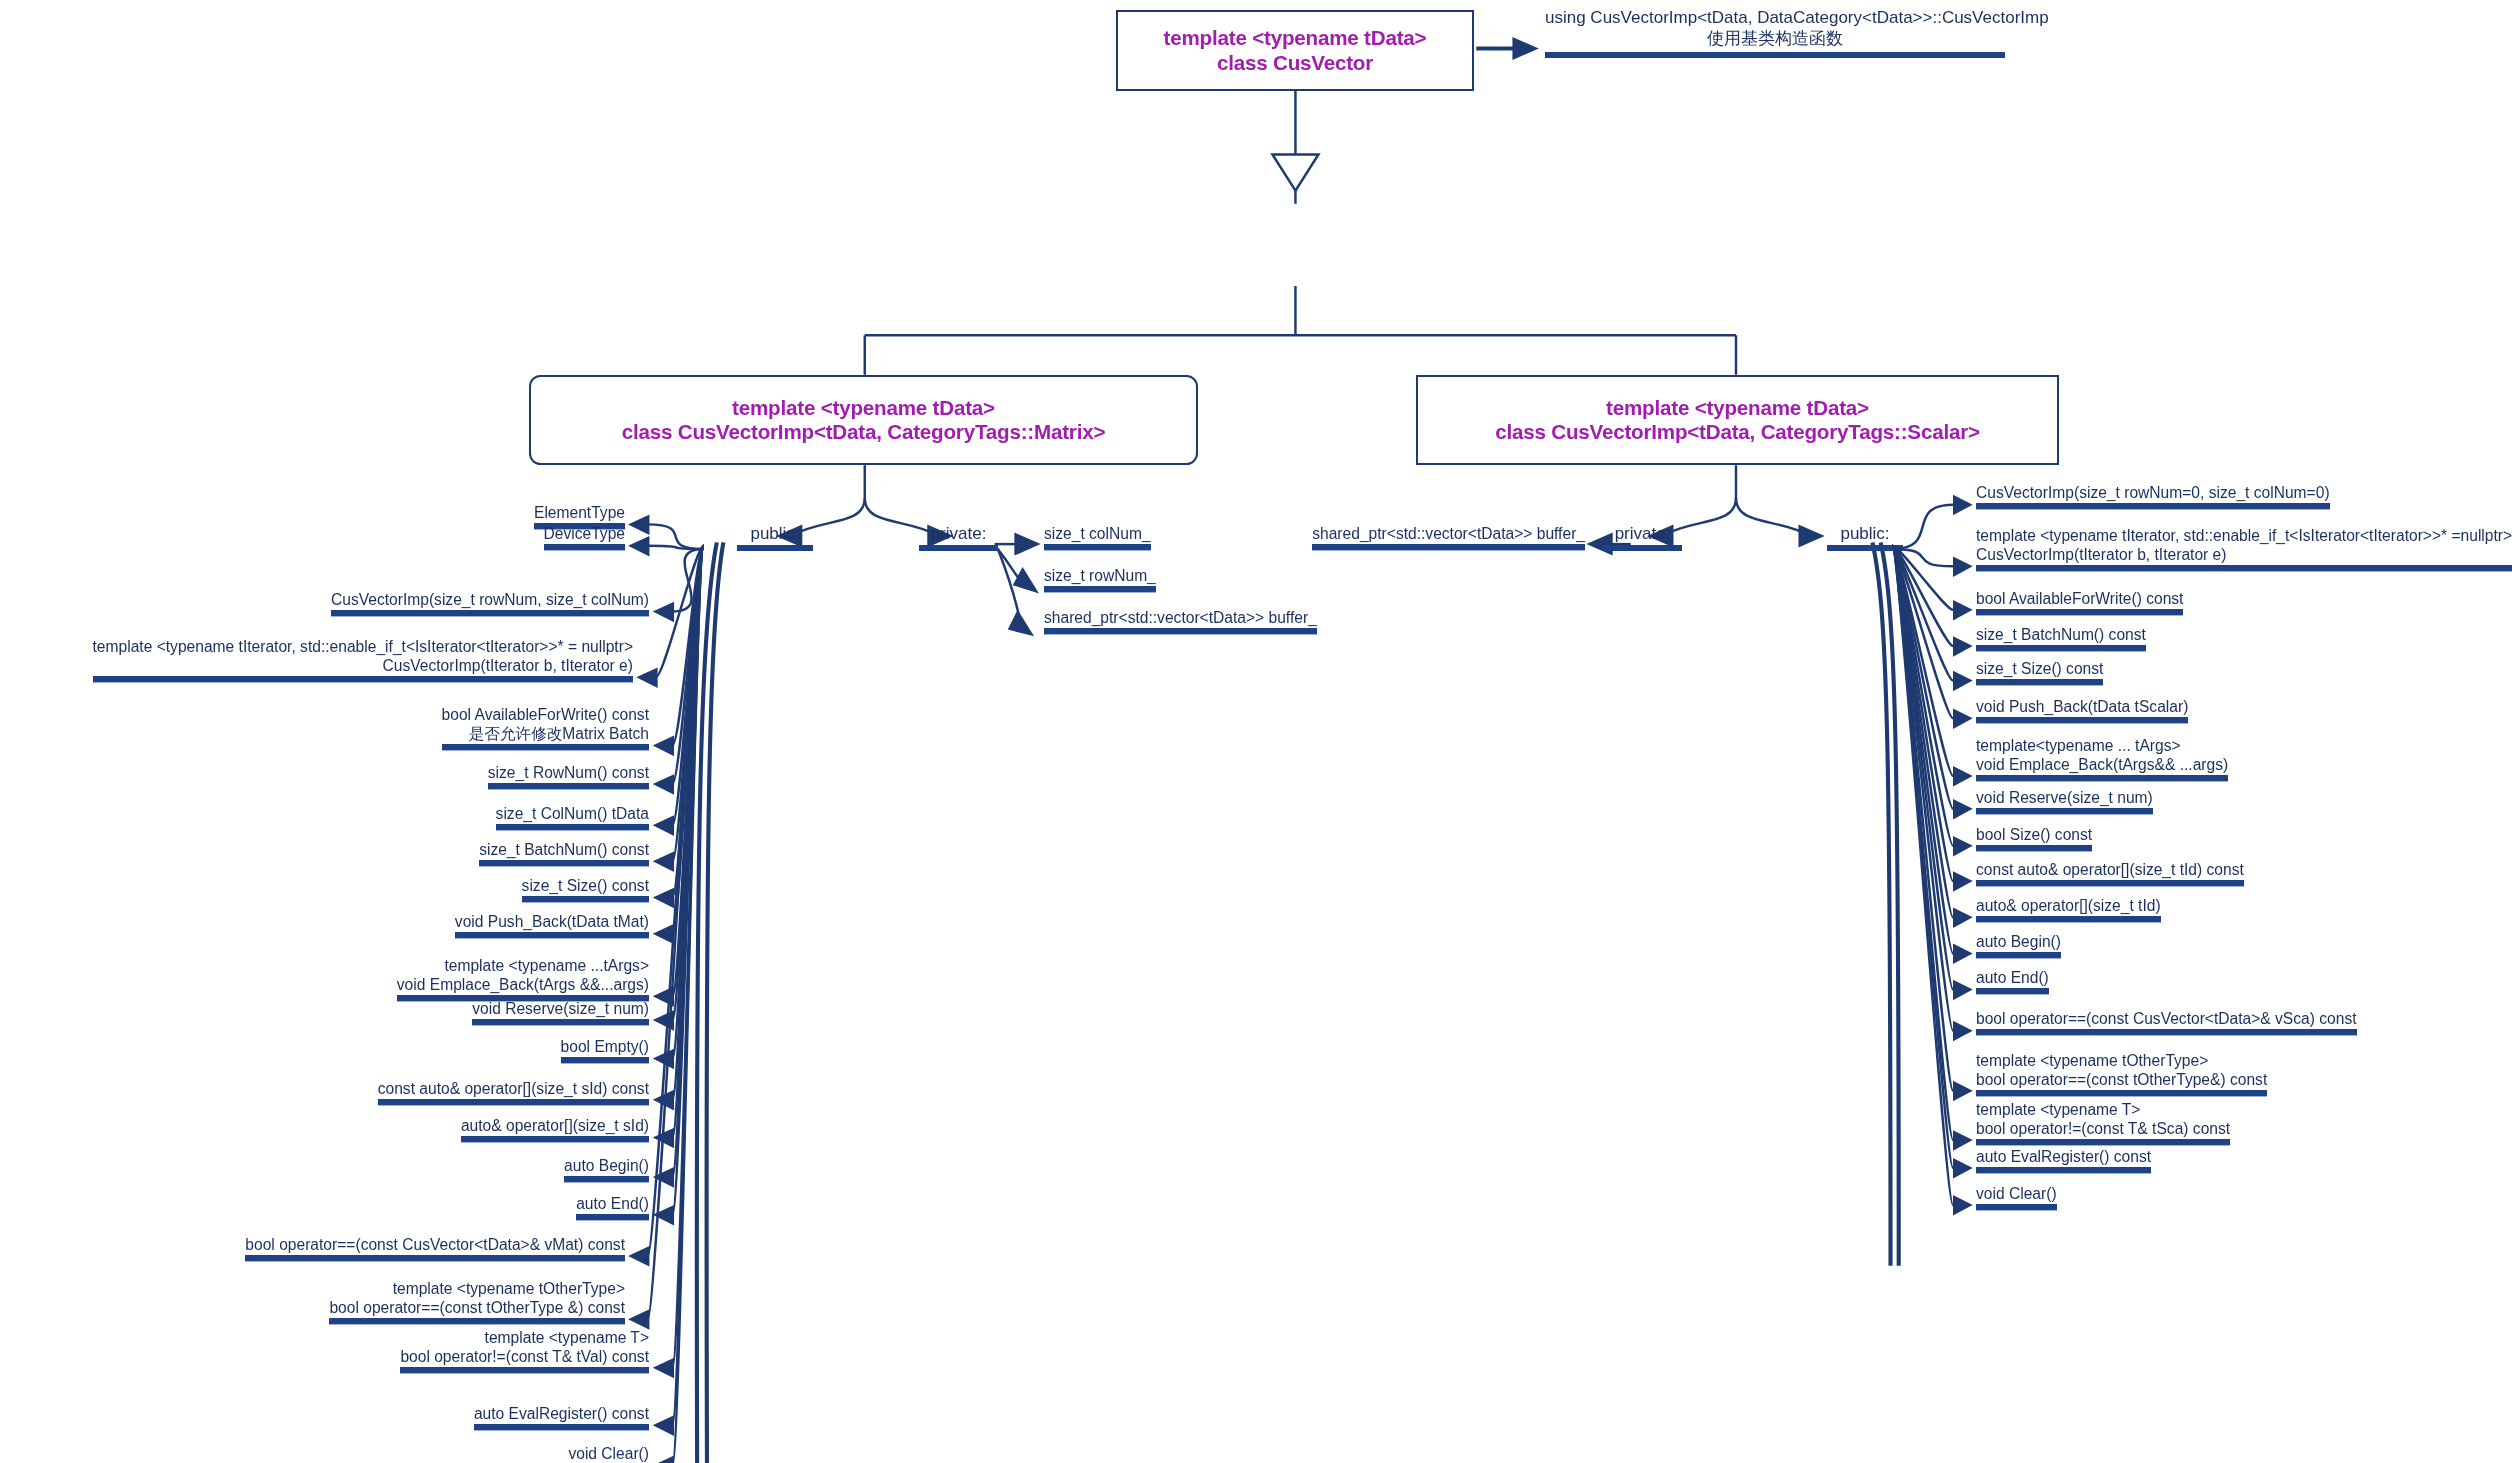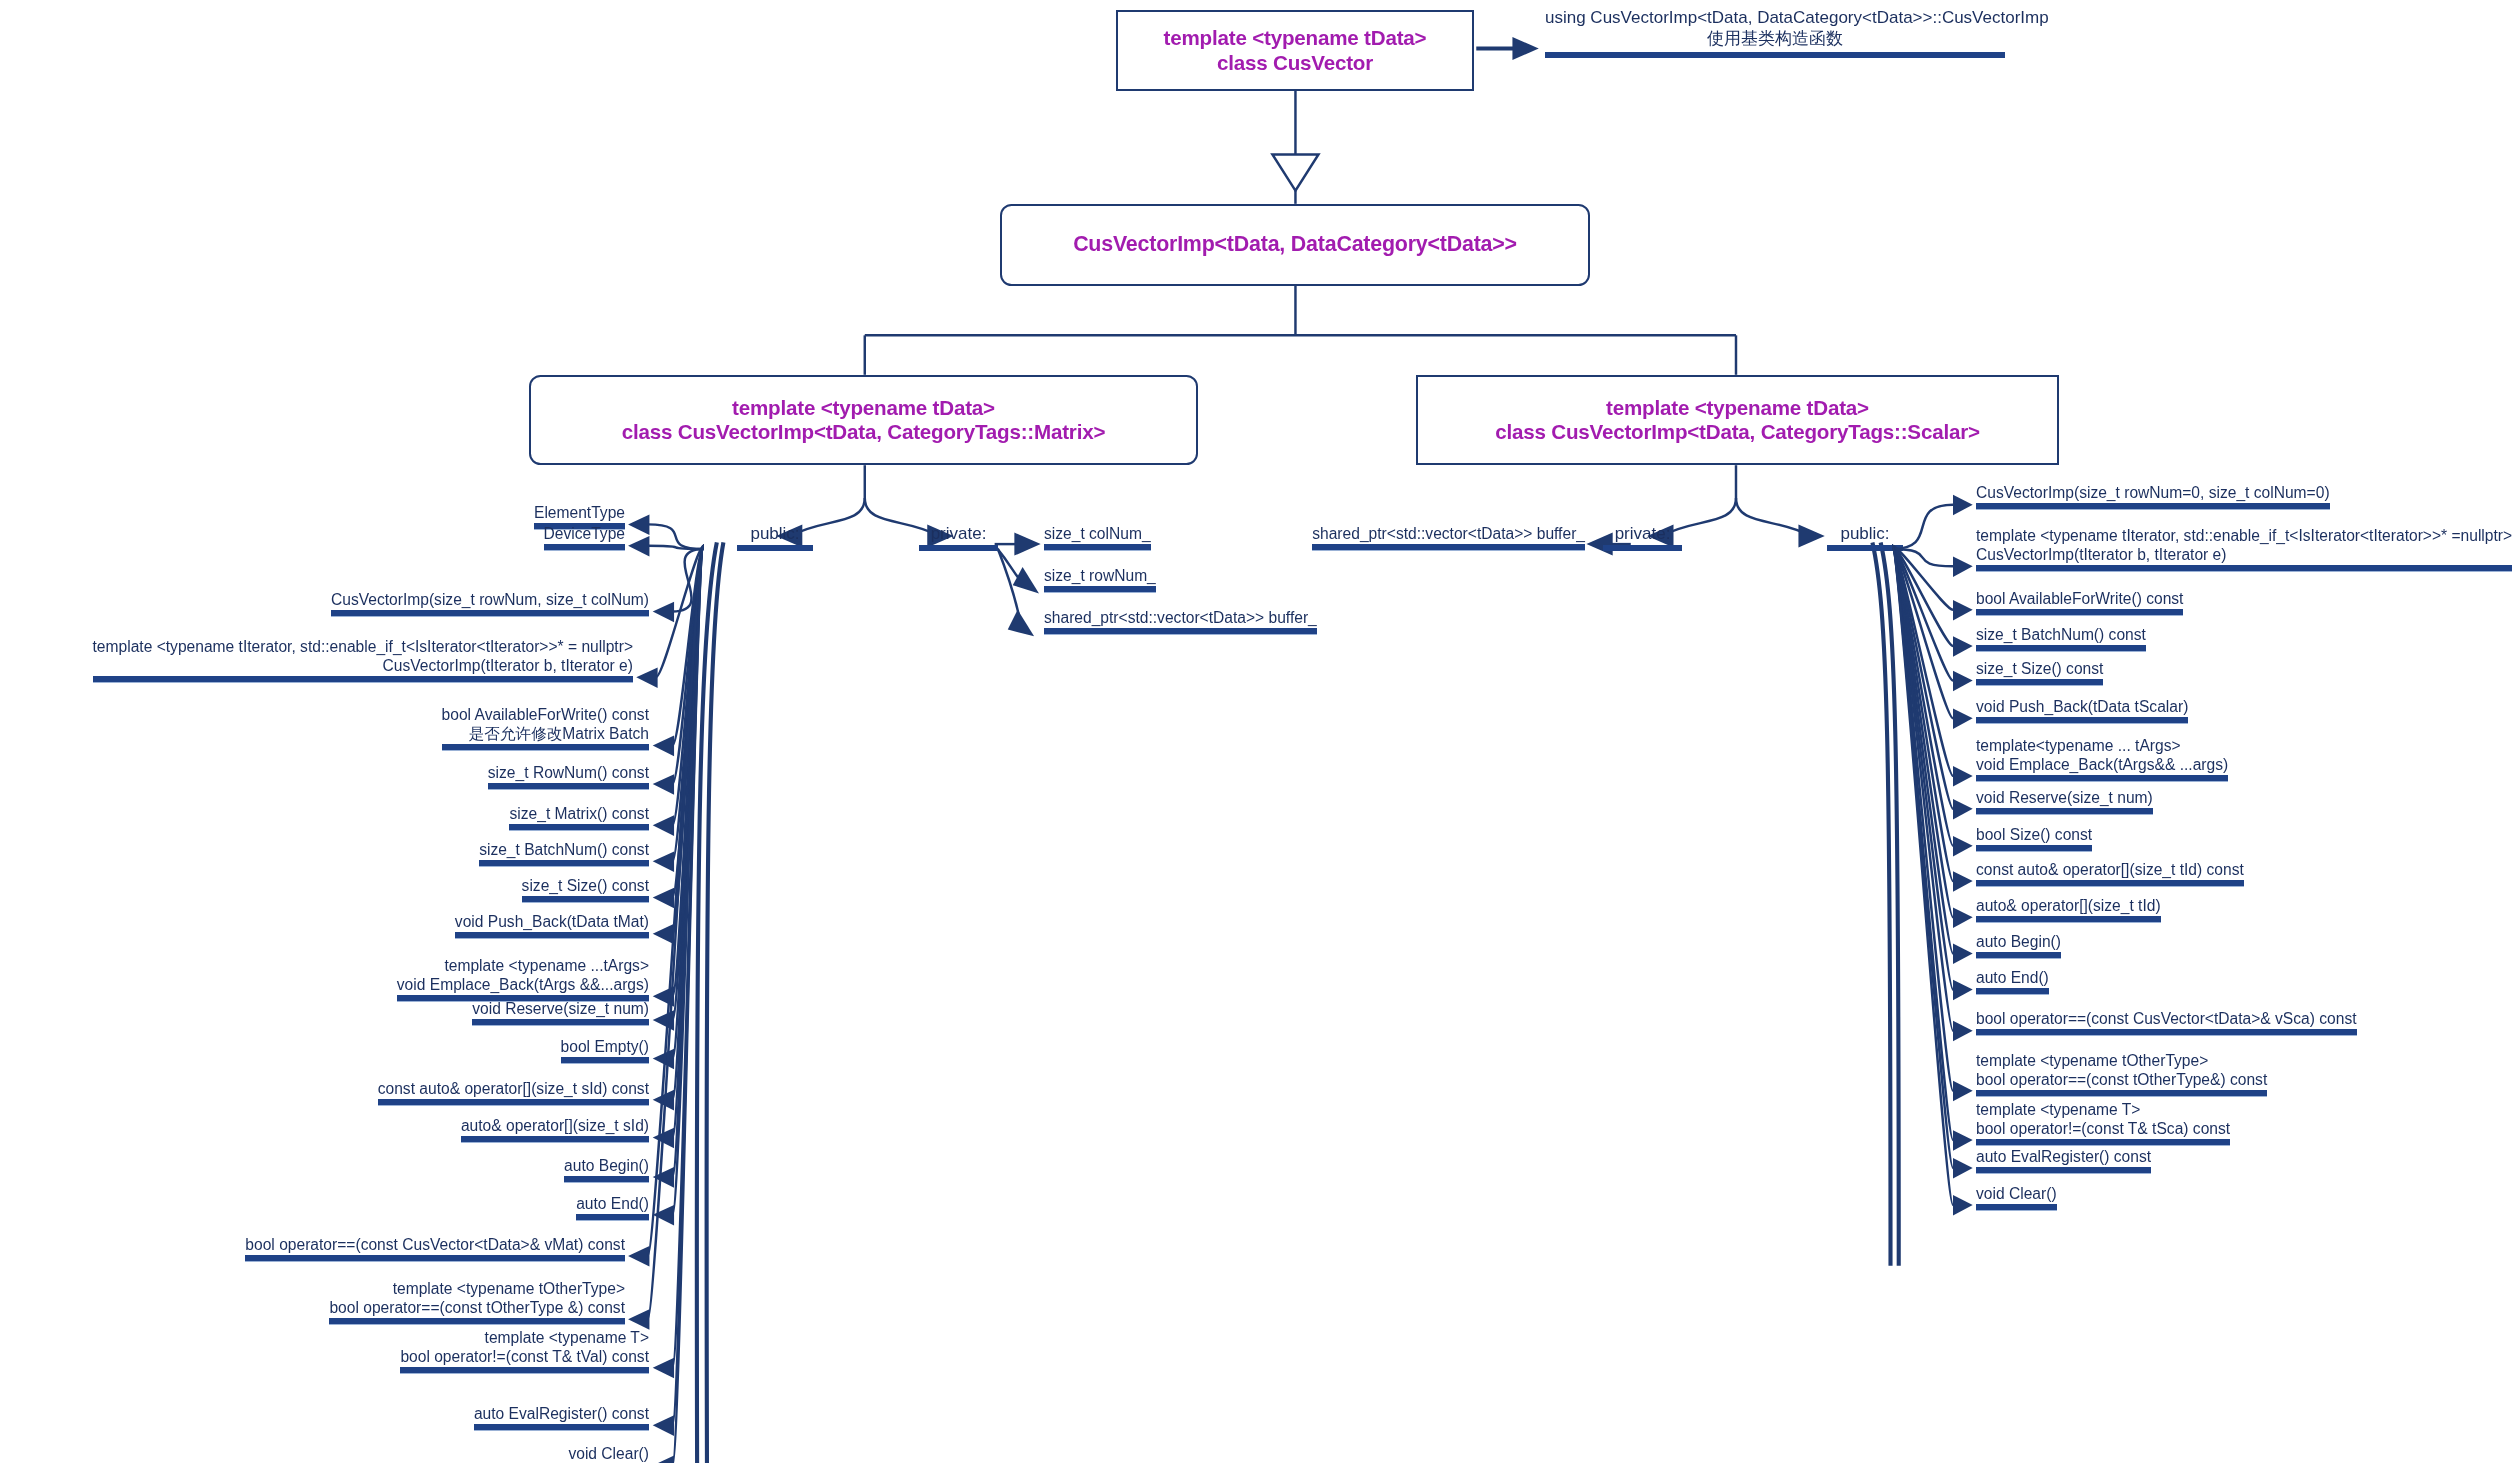--- a/index.html
+++ b/index.html
@@ -150,23 +150,20 @@
     <path class="thick" d="M2288 660 C2306 740, 2310 900, 2310 1540"></path>
   </svg>
 
   <div class="cbox" style="left:1116px; top:10px; width:358px; height:81px; font-size:20.6px;">
     <span>
       <span class="l1">template &lt;typename tData&gt;</span>
       <span class="l2">class CusVector</span>
     </span>
   </div>
 
-  <div class="cbox rounded" style="left:1000px; top:204px; width:590px; height:82px; font-size:21.4px;">
-    <span class="l1">CusVectorImp&lt;tData, DataCategory&lt;tData&gt;&gt;</span>
-  </div>
 
   <div class="cbox rounded" style="left:529px; top:375px; width:669px; height:90px; font-size:20.6px;">
     <span>
       <span class="l1">template &lt;typename tData&gt;</span>
       <span class="l2">class CusVectorImp&lt;tData, CategoryTags::Matrix&gt;</span>
     </span>
   </div>
 
   <div class="cbox" style="left:1416px; top:375px; width:643px; height:90px; font-size:20.6px;">
     <span>
@@ -213,21 +210,21 @@
         <span class="ln">CusVectorImp(tIterator b, tIterator e)</span>
       </div>
       <div class="item l" style="right: 1863px; top: 705px;">
         <span class="ln">bool AvailableForWrite() const</span>
         <span class="ln">是否允许修改Matrix Batch</span>
       </div>
       <div class="item l" style="right: 1863px; top: 763px;">
         <span class="ln">size_t RowNum() const</span>
       </div>
       <div class="item l" style="right: 1863px; top: 804px;">
-        <span class="ln">size_t Matrix() const</span>
+        <span class="ln">size_t ColNum() tData</span>
       </div>
       <div class="item l" style="right: 1863px; top: 840px;">
         <span class="ln">size_t BatchNum() const</span>
       </div>
       <div class="item l" style="right: 1863px; top: 876px;">
         <span class="ln">size_t Size() const</span>
       </div>
       <div class="item l" style="right: 1863px; top: 912px;">
         <span class="ln">void Push_Back(tData tMat)</span>
       </div>

